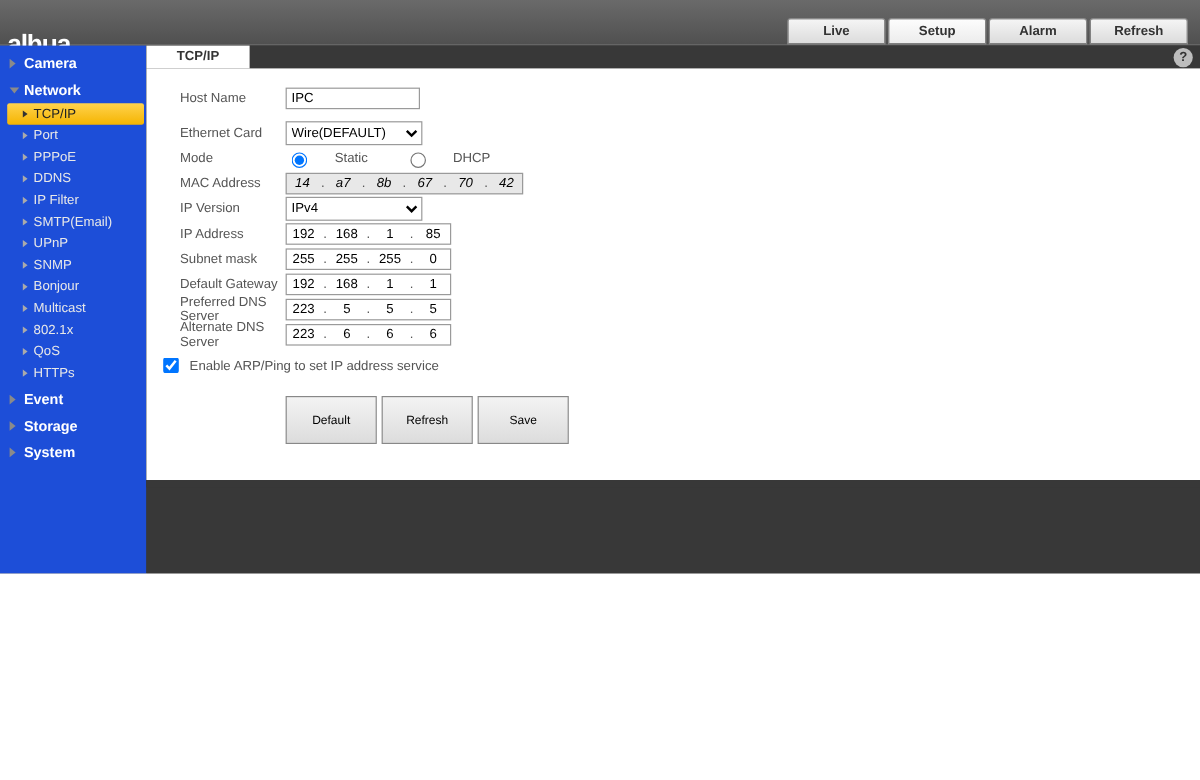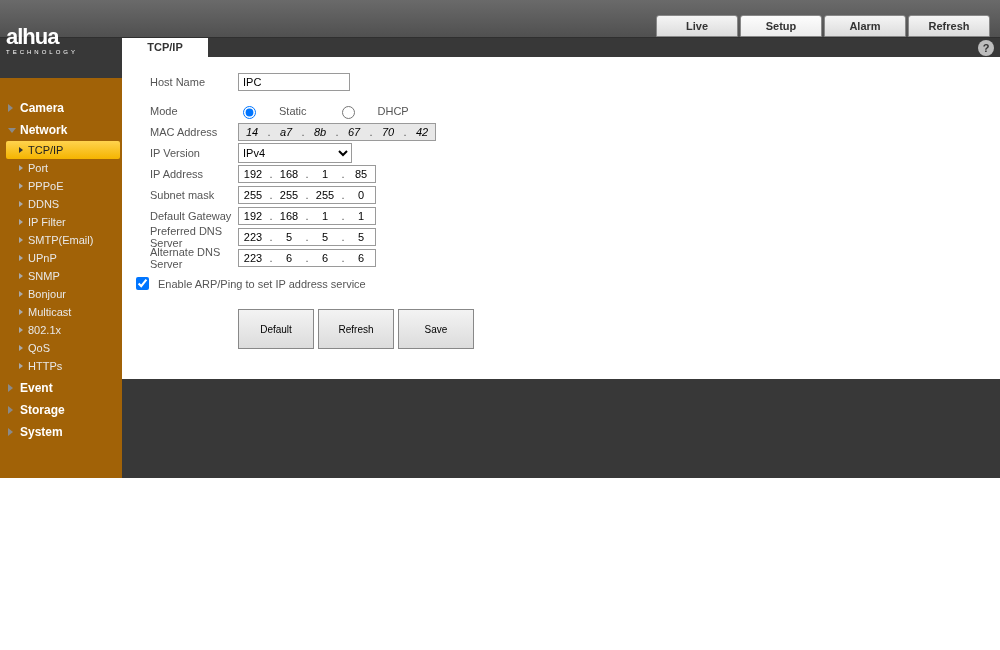--- a/index.html
+++ b/index.html
@@ -55,24 +55,23 @@
     background: linear-gradient(#fdfdfd, #ececec);
   }
   .page {
     display: flex;
     background: #383838;
     min-height: 440px;
   }
   .sidebar {
     width: 122px;
     flex-shrink: 0;
-    background: #a16207;
+    background: #1d4ed8;
     color: #fff;
-    padding-top: 19px;
-    margin-top: 40px;
+    padding-top: 4px;
   }
   .side-cat {
     font-size: 12px;
     font-weight: bold;
     padding: 4px 6px 4px 20px;
     position: relative;
     cursor: pointer;
   }
   .side-cat::before {
     content: "";
@@ -290,20 +289,26 @@
 
     <div class="form-area">
 
       <div class="frow">
         <div class="flabel">Host Name</div>
         <input type="text" class="tbox" value="IPC" style="">
       </div>
 
       <div style="height:8px"></div>
 
+      <div class="frow">
+        <div class="flabel">Ethernet Card</div>
+        <select class="sbox">
+          <option>Wire(DEFAULT)</option>
+        </select>
+      </div>
 
       <div class="frow">
         <div class="flabel">Mode</div>
         <div class="radio-wrap">
           <input type="radio" checked="" style="">
           <label>Static</label>
           <input type="radio" style="">
           <label>DHCP</label>
         </div>
       </div>

